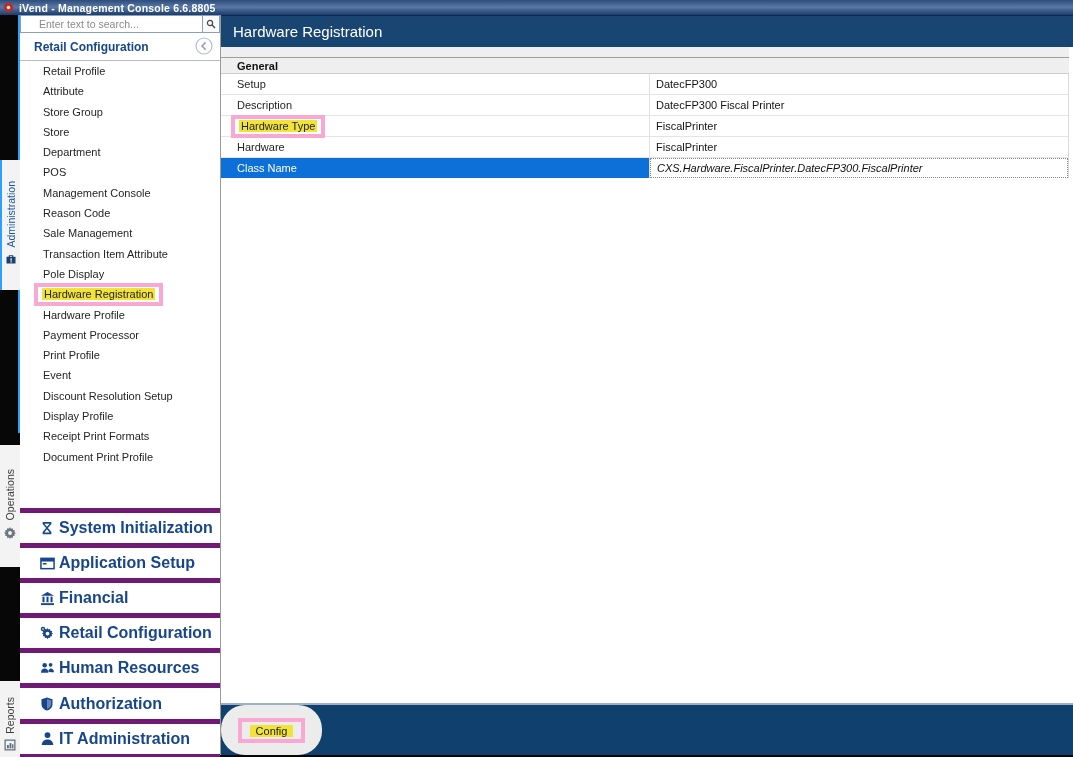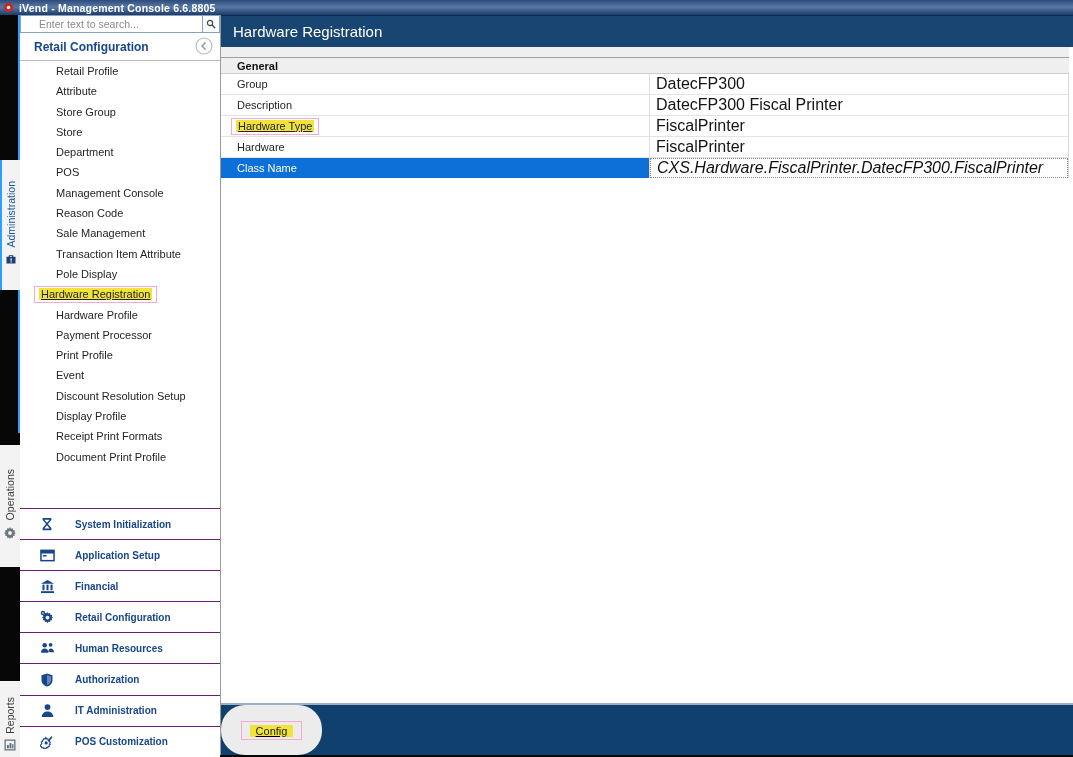--- a/index.html
+++ b/index.html
@@ -29,36 +29,36 @@
   
   .sidebar{position:absolute;left:20px;top:15px;width:201px;height:740px;background:#fff;border-right:1px solid #9a9a9a;box-sizing:border-box;}
   .search-row{position:absolute;top:0;left:0;right:0;height:18px;border:1px solid #87a0bd;background:#fff;display:flex;box-sizing:border-box;}
   .search-row input{flex:1;min-width:0;border:none;outline:none;font-size:10.5px;color:#444;padding:0 18px;font-family:inherit;background:transparent;}
   .search-row input::placeholder{color:#8a8a8a;}
   .search-btn{width:16px;border-left:1px solid #87a0bd;display:flex;align-items:center;justify-content:center;background:#fafafa;}
   .nav-header{position:absolute;top:18px;left:0;right:0;height:27px;border-bottom:1px solid #bcbcbc;display:flex;align-items:center;background:#fff;}
   .nav-header .t{color:#17468c;font-weight:bold;font-size:12px;padding-left:14px;}
   .back-btn{position:absolute;right:7px;top:4px;width:18px;height:18px;}
   .nav-items{position:absolute;top:46px;left:0;right:0;}
-  .nav-item{height:20.3px;line-height:20.3px;padding-left:36px;font-size:11px;color:#242424;white-space:nowrap;}
+  .nav-item{height:20.3px;line-height:20.3px;padding-left:23px;font-size:11px;color:#242424;white-space:nowrap;}
   .nav-item.hl{padding-left:14px;display:flex;align-items:center;}
-  .redbox{display:inline-block;border:1px solid #f9a8d4;padding:1px 4px;line-height:13px;text-decoration:underline;}
+  .redbox{display:inline-block;border:4px solid #f9a8d4;padding:1px 4px;line-height:13px;}
   .yellowhl{background:#f2e33b;padding:0 2px;}
   .groups{position:absolute;top:493px;left:0;right:0;}
-  .group{height:30.1px;border-top:1px solid #701a75;display:flex;align-items:center;gap:20px;padding-left:19px;color:#17468c;font-weight:bold;font-size:10px;background:#fff;white-space:nowrap;}
+  .group{height:30.1px;border-top:5px solid #701a75;display:flex;align-items:center;gap:4px;padding-left:19px;color:#17468c;font-weight:bold;font-size:16px;background:#fff;white-space:nowrap;}
   .gicon{width:16px;height:16px;flex:0 0 16px;display:flex;align-items:center;justify-content:center;}
   
   .main{position:absolute;left:221px;top:15px;width:852px;height:740px;background:#fff;}
   .main-header{position:absolute;top:0;left:0;right:0;height:32px;background:#194573;border-top:1px solid #0c2a4e;color:#fff;font-size:15px;display:flex;align-items:center;padding-left:12px;box-sizing:border-box;}
   .gap{position:absolute;top:32px;left:0;right:4px;height:10px;background:#efefef;border-bottom:1px solid #9f9f9f;}
   .section-bar{position:absolute;top:43px;left:0;right:4px;height:15px;background:#efefef;border-bottom:1px solid #cdcdcd;font-weight:bold;font-size:11px;color:#101010;display:flex;align-items:center;padding-left:16px;}
   .rows{position:absolute;top:59px;left:0;right:4px;}
   .row{height:20px;display:flex;border-bottom:1px solid #e4e4e4;border-right:1px solid #d9d9d9;background:#fff;}
   .row .lbl{width:429px;flex:0 0 429px;box-sizing:border-box;padding-left:16px;font-size:11px;color:#242424;display:flex;align-items:center;border-right:1px solid #e0e0e0;white-space:nowrap;}
-  .row .val{flex:1;box-sizing:border-box;padding-left:6px;font-size:16px;color:#141414;display:flex;align-items:center;white-space:nowrap;overflow:hidden;}
+  .row .val{flex:1;box-sizing:border-box;padding-left:6px;font-size:11px;color:#141414;display:flex;align-items:center;white-space:nowrap;overflow:hidden;}
   .row.hwtype .lbl{padding-left:10px;}
   .row.assembly{border-bottom:none;}
   .row.assembly .lbl{background:#aec0d6;color:#2c2c2c;border-right-color:#97a8c0;}
   .row.assembly .val{background:#fcfcfc;color:#9c9c9c;border-top:1px dotted #9d9d9d;border-bottom:1px dotted #9d9d9d;}
   .row.classname{border-bottom:none;}
   .row.classname .lbl{background:#0d6fd8;color:#fff;}
   .row.classname .val{background:#fff;color:#0f0f0f;border:1px dotted #8a8a8a;font-style:italic;}
   
   .footer{position:absolute;left:0;right:0;bottom:0;height:52px;background:#10406e;border-top:2px solid #9db1c6;box-sizing:border-box;}
   .config-tab{position:absolute;left:0;top:0;bottom:0;width:101px;background:#ececec;display:flex;align-items:center;justify-content:center;border-radius:24px;}
@@ -254,21 +254,21 @@
 
   <div class="gap"></div>
 
   <div class="section-bar">
     <span>General</span>
   </div>
 
   <div class="rows">
 
     <div class="row">
-      <div class="lbl">Group</div>
+      <div class="lbl">Setup</div>
       <div class="val">DatecFP300</div>
     </div>
 
     <div class="row">
       <div class="lbl">Description</div>
       <div class="val">DatecFP300 Fiscal Printer</div>
     </div>
 
     <div class="row hwtype">
       <div class="lbl">

